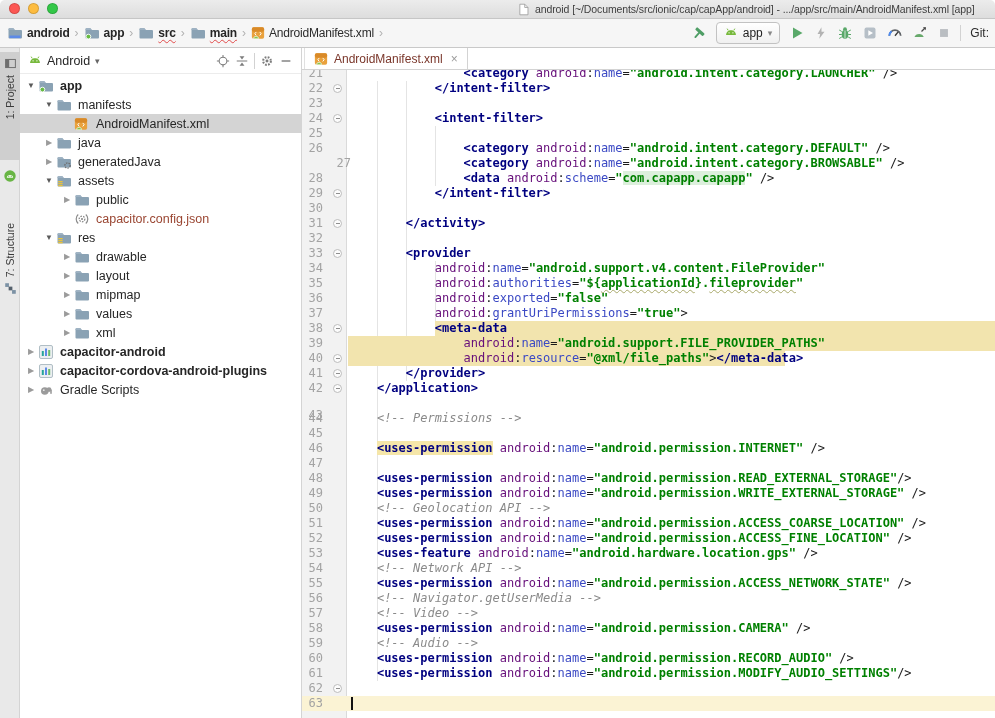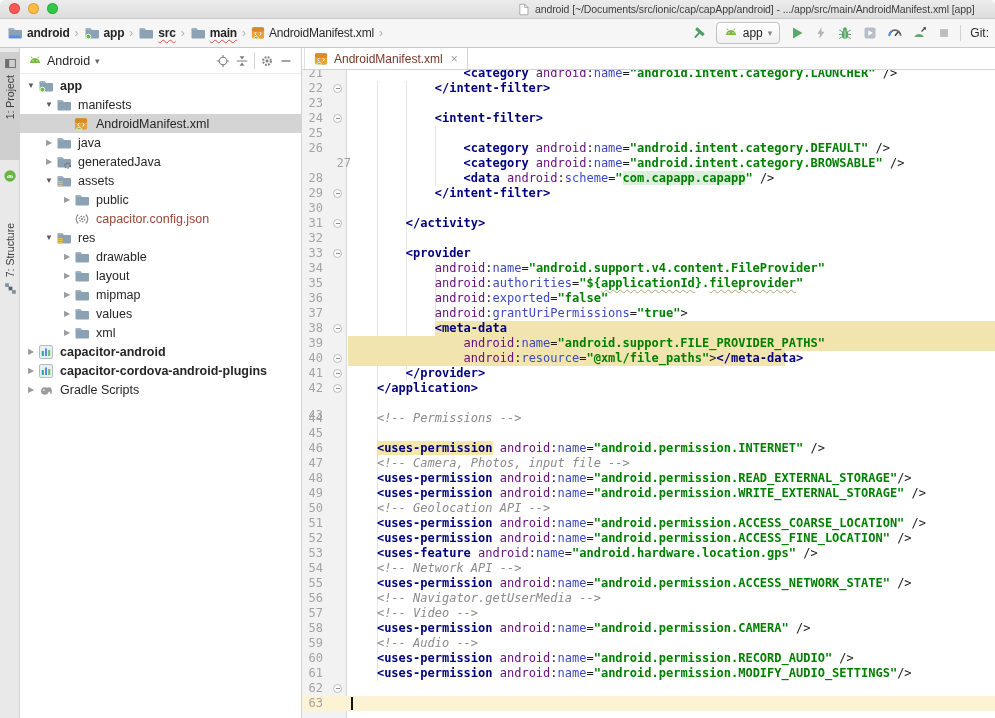--- a/index.html
+++ b/index.html
@@ -600,21 +600,21 @@
           <div class="cl" style="top: 236px;"><span class="x-d">            </span><span class="x-p">android</span><span class="x-d">:</span><span class="x-a">grantUriPermissions</span><span class="x-d">=</span><span class="x-v">"true"</span><span class="x-d">&gt;</span></div>
           <div class="cl" style="top: 251px;"><i class="band" style="left: calc(12ch); right: 0px;"></i><span class="x-d">            </span><span class="x-t">&lt;meta-data</span></div>
           <div class="cl" style="top: 266px;"><i class="band" style="left: calc(0ch); right: 0px;"></i><span class="x-d">                </span><span class="x-p">android</span><span class="x-d">:</span><span class="x-a">name</span><span class="x-d">=</span><span class="x-v">"android.support.FILE_PROVIDER_PATHS"</span></div>
           <div class="cl" style="top: 281px;"><i class="band" style="left: calc(0ch); width: calc(60.5ch);"></i><span class="x-d">                </span><span class="x-p">android</span><span class="x-d">:</span><span class="x-a">resource</span><span class="x-d">=</span><span class="x-v">"@xml/file_paths"</span><span class="x-d">&gt;</span><span class="x-t">&lt;/meta-data&gt;</span></div>
           <div class="cl" style="top: 296px;"><span class="x-d">        </span><span class="x-t">&lt;/provider&gt;</span></div>
           <div class="cl" style="top: 311px;"><span class="x-d">    </span><span class="x-t">&lt;/application&gt;</span></div>
           <div class="cl" style="top: 326px;"></div>
           <div class="cl" style="top: 341px;"><span class="x-d">    </span><span class="x-c">&lt;!-- Permissions --&gt;</span></div>
           <div class="cl" style="top: 356px;"></div>
           <div class="cl" style="top: 371px;"><span class="x-d">    </span><span class="x-h">&lt;uses-permission</span><span class="x-d"> </span><span class="x-p">android</span><span class="x-d">:</span><span class="x-a">name</span><span class="x-d">=</span><span class="x-v">"android.permission.INTERNET"</span><span class="x-d"> /&gt;</span></div>
-          <div class="cl" style="top: 386px;"><span class="x-d">    </span><span class="x-c">&lt;!-- Camera, Photos, input file --&gt;</span></div>
+          <div class="cl" style="top: 386px;"><span class="x-d">    </span></div>
           <div class="cl" style="top: 401px;"><span class="x-d">    </span><span class="x-t">&lt;uses-permission</span><span class="x-d"> </span><span class="x-p">android</span><span class="x-d">:</span><span class="x-a">name</span><span class="x-d">=</span><span class="x-v">"android.permission.READ_EXTERNAL_STORAGE"</span><span class="x-d">/&gt;</span></div>
           <div class="cl" style="top: 416px;"><span class="x-d">    </span><span class="x-t">&lt;uses-permission</span><span class="x-d"> </span><span class="x-p">android</span><span class="x-d">:</span><span class="x-a">name</span><span class="x-d">=</span><span class="x-v">"android.permission.WRITE_EXTERNAL_STORAGE"</span><span class="x-d"> /&gt;</span></div>
           <div class="cl" style="top: 431px;"><span class="x-d">    </span><span class="x-c">&lt;!-- Geolocation API --&gt;</span></div>
           <div class="cl" style="top: 446px;"><span class="x-d">    </span><span class="x-t">&lt;uses-permission</span><span class="x-d"> </span><span class="x-p">android</span><span class="x-d">:</span><span class="x-a">name</span><span class="x-d">=</span><span class="x-v">"android.permission.ACCESS_COARSE_LOCATION"</span><span class="x-d"> /&gt;</span></div>
           <div class="cl" style="top: 461px;"><span class="x-d">    </span><span class="x-t">&lt;uses-permission</span><span class="x-d"> </span><span class="x-p">android</span><span class="x-d">:</span><span class="x-a">name</span><span class="x-d">=</span><span class="x-v">"android.permission.ACCESS_FINE_LOCATION"</span><span class="x-d"> /&gt;</span></div>
           <div class="cl" style="top: 476px;"><span class="x-d">    </span><span class="x-t">&lt;uses-feature</span><span class="x-d"> </span><span class="x-p">android</span><span class="x-d">:</span><span class="x-a">name</span><span class="x-d">=</span><span class="x-v">"android.hardware.location.gps"</span><span class="x-d"> /&gt;</span></div>
           <div class="cl" style="top: 491px;"><span class="x-d">    </span><span class="x-c">&lt;!-- Network API --&gt;</span></div>
           <div class="cl" style="top: 506px;"><span class="x-d">    </span><span class="x-t">&lt;uses-permission</span><span class="x-d"> </span><span class="x-p">android</span><span class="x-d">:</span><span class="x-a">name</span><span class="x-d">=</span><span class="x-v">"android.permission.ACCESS_NETWORK_STATE"</span><span class="x-d"> /&gt;</span></div>
           <div class="cl" style="top: 521px;"><span class="x-d">    </span><span class="x-c">&lt;!-- Navigator.getUserMedia --&gt;</span></div>
           <div class="cl" style="top: 536px;"><span class="x-d">    </span><span class="x-c">&lt;!-- Video --&gt;</span></div>

